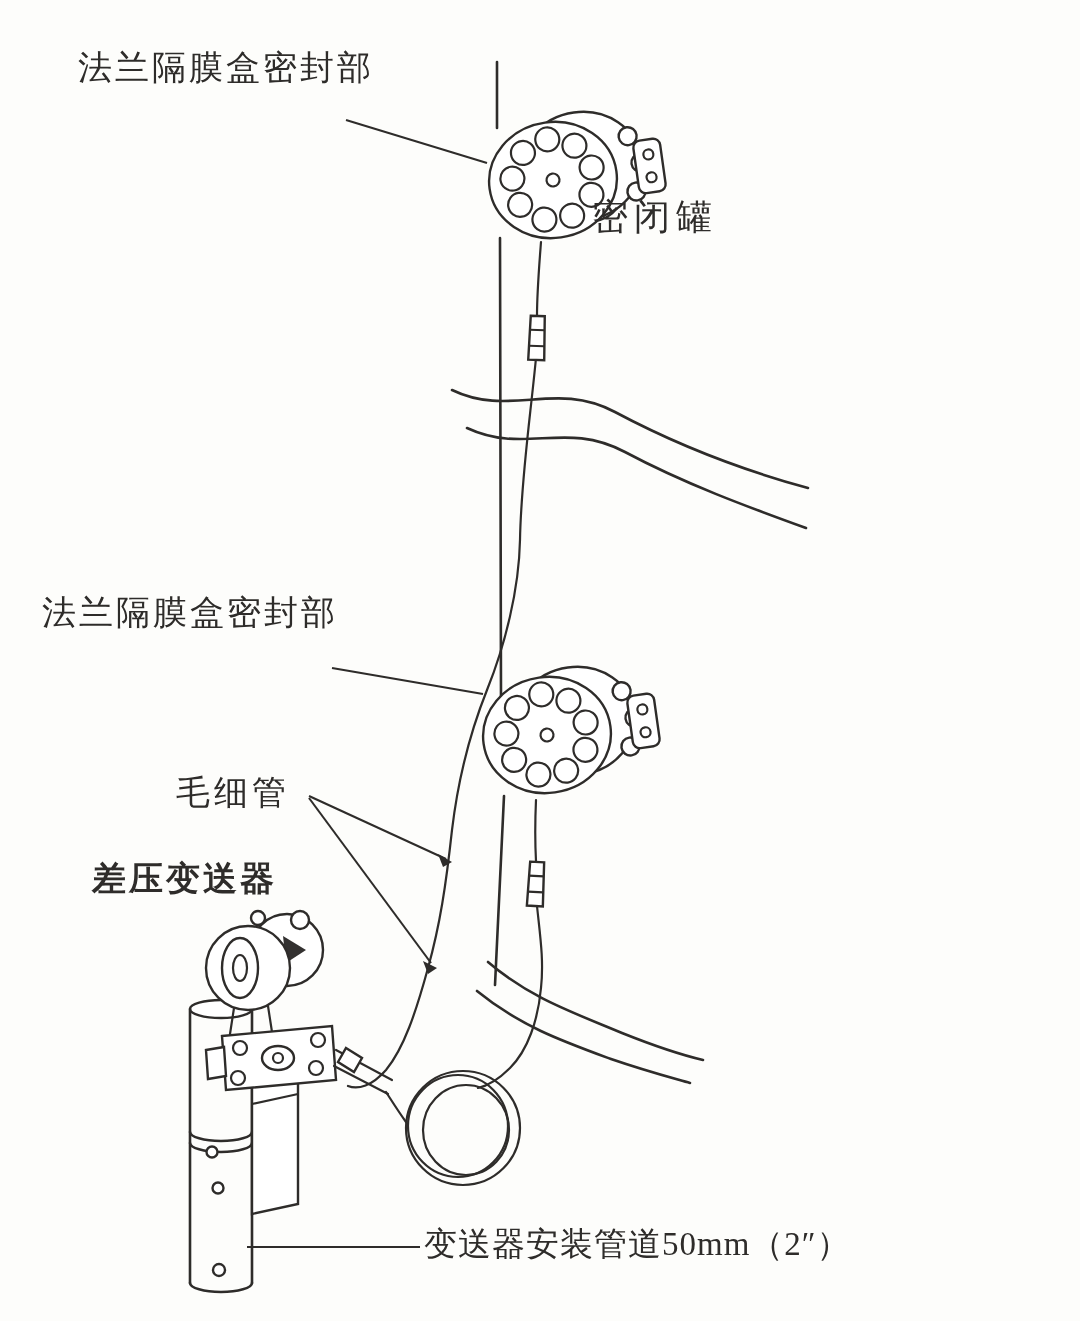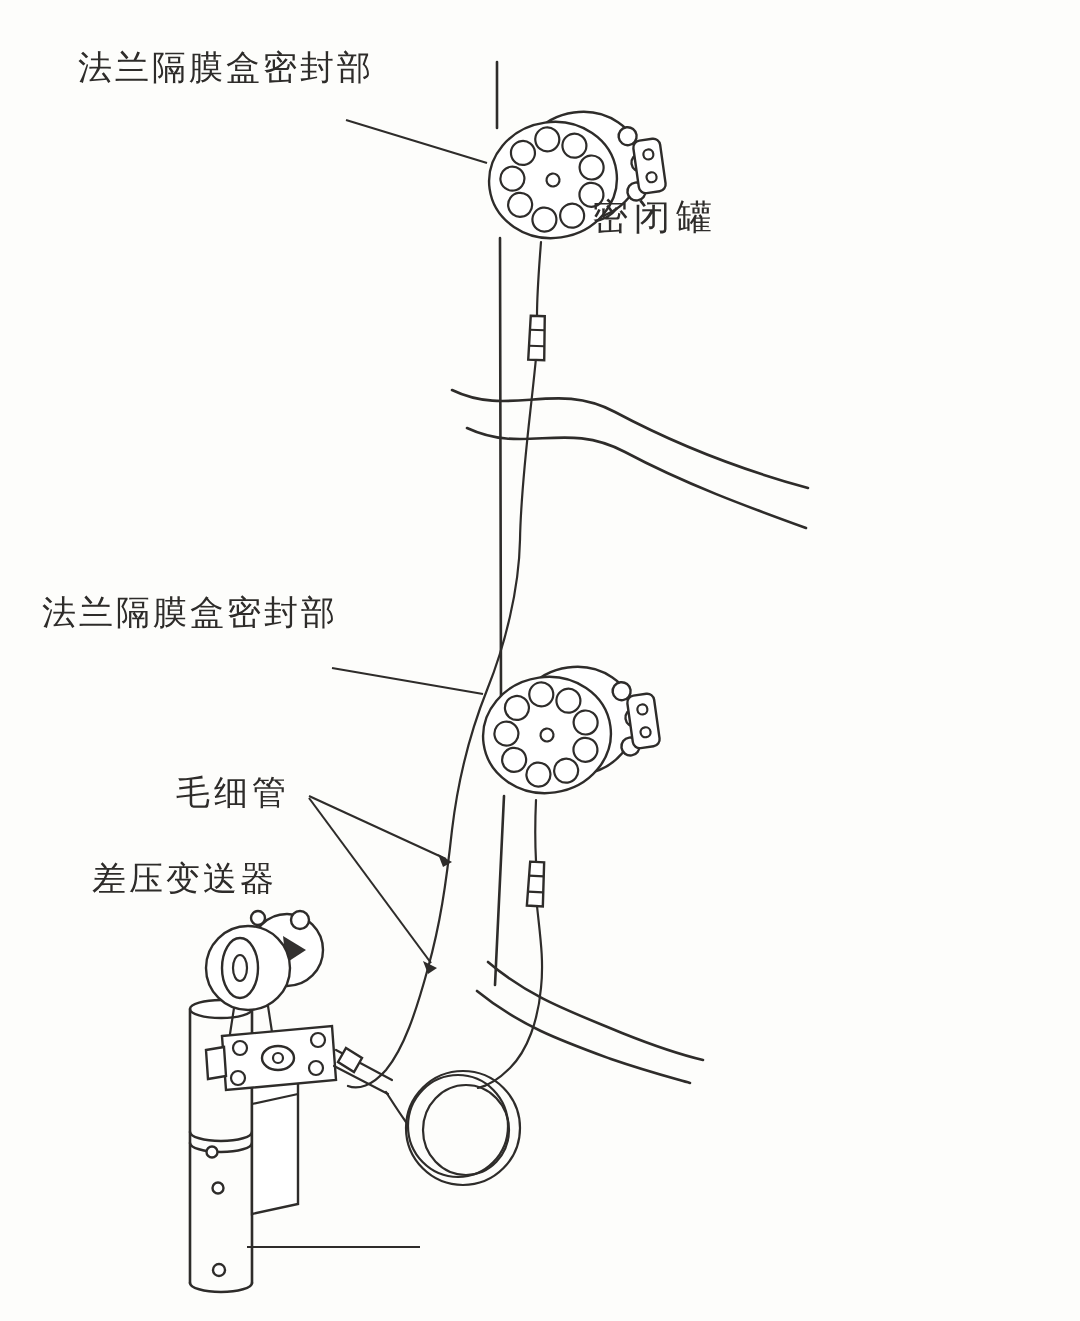--- a/index.html
+++ b/index.html
@@ -30,21 +30,21 @@
     white-space:nowrap;
     color:var(--ink);
     line-height:1.15;
   }
   .lbl-seal-low-1{left:78px;top:48px;font-size:34px;letter-spacing:3px;}
   .lbl-seal-low-2{left:138px;top:93px;font-size:33px;}
   .lbl-tank{left:592px;top:197px;font-size:36px;letter-spacing:6px;}
   .lbl-seal-high-1{left:42px;top:593px;font-size:34px;letter-spacing:3px;}
   .lbl-seal-high-2{left:112px;top:639px;font-size:33px;}
   .lbl-capillary{left:176px;top:765px;font-size:34px;letter-spacing:4px;margin-top:8px;}
-  .lbl-transmitter{left:92px;top:859px;font-size:34px;letter-spacing:3px;}
+  .lbl-transmitter{left:92px;top:859px;font-size:34px;letter-spacing:3px;font-weight:bold;}
   .lbl-pipe{left:424px;top:1226px;font-size:33px;letter-spacing:1px;}
 </style>
 </head>
 <body>
 
 <div class="stage">
 
   <svg width="1080" height="1321" viewBox="0 0 1080 1321" xmlns="http://www.w3.org/2000/svg">
 
     <defs>
@@ -174,13 +174,14 @@
       <path class="arrow" d="M437,968 L423,961 L428,974 Z"></path>
       <path class="leader" d="M247,1247 L420,1247"></path>
     </g>
   </svg>
 
   <div class="lbl lbl-seal-low-1">法兰隔膜盒密封部</div>
   <div class="lbl lbl-tank">密闭罐</div>
   <div class="lbl lbl-seal-high-1">法兰隔膜盒密封部</div>
   <div class="lbl lbl-capillary">毛细管</div>
   <div class="lbl lbl-transmitter">差压变送器</div>
+  <div class="lbl lbl-pipe">变送器安装管道50mm（2″）</div>
 </div>
 
 </body></html>

